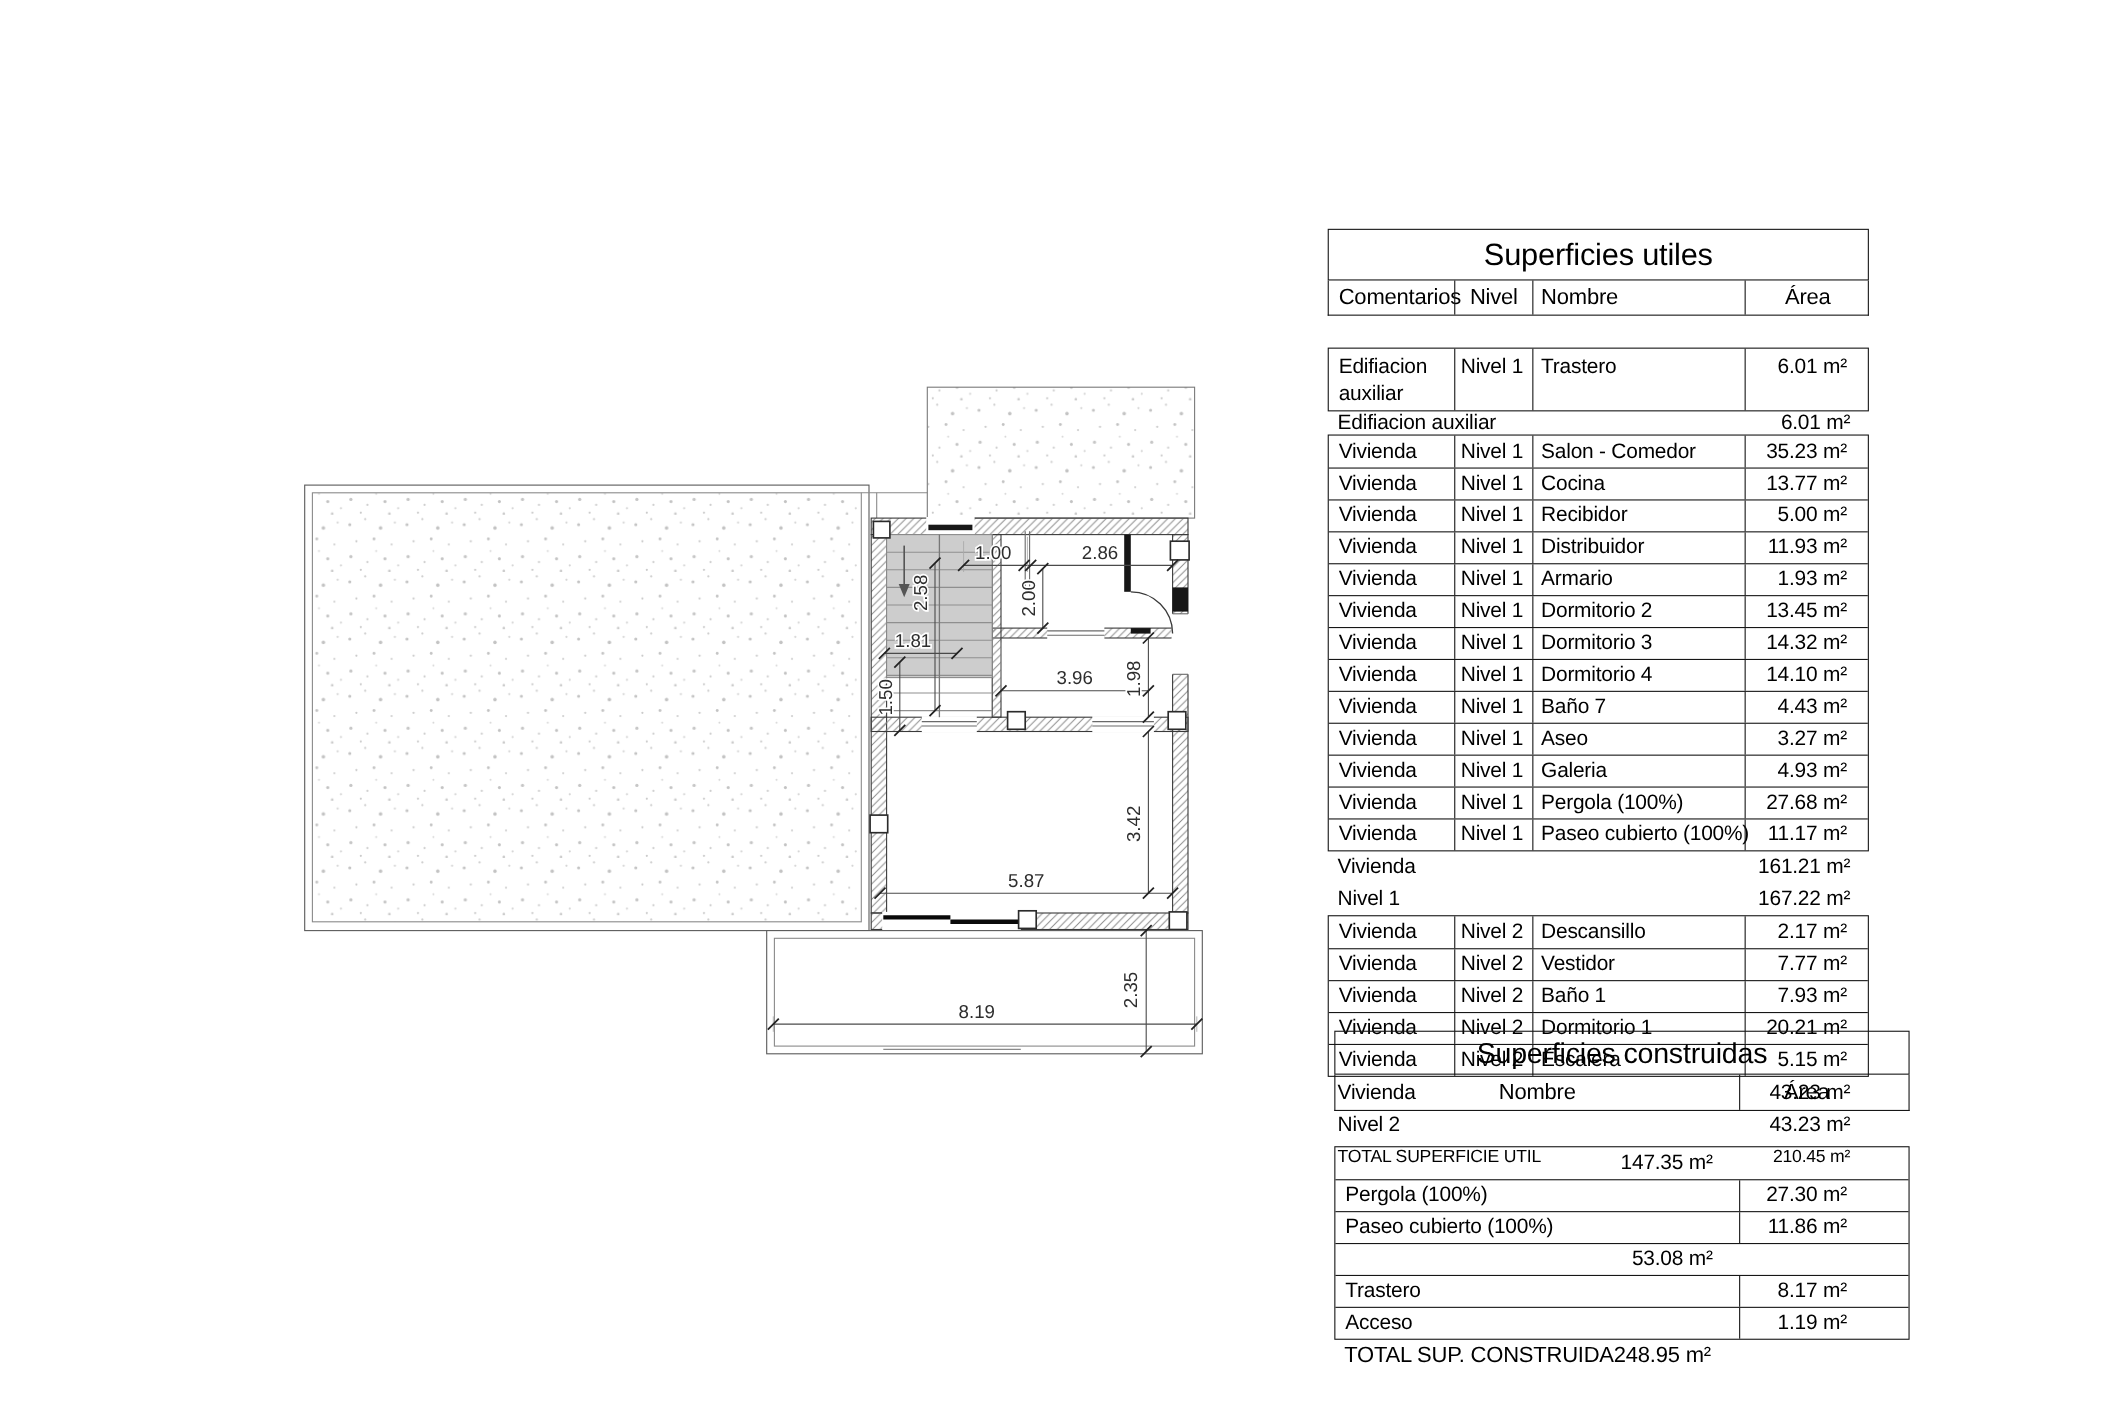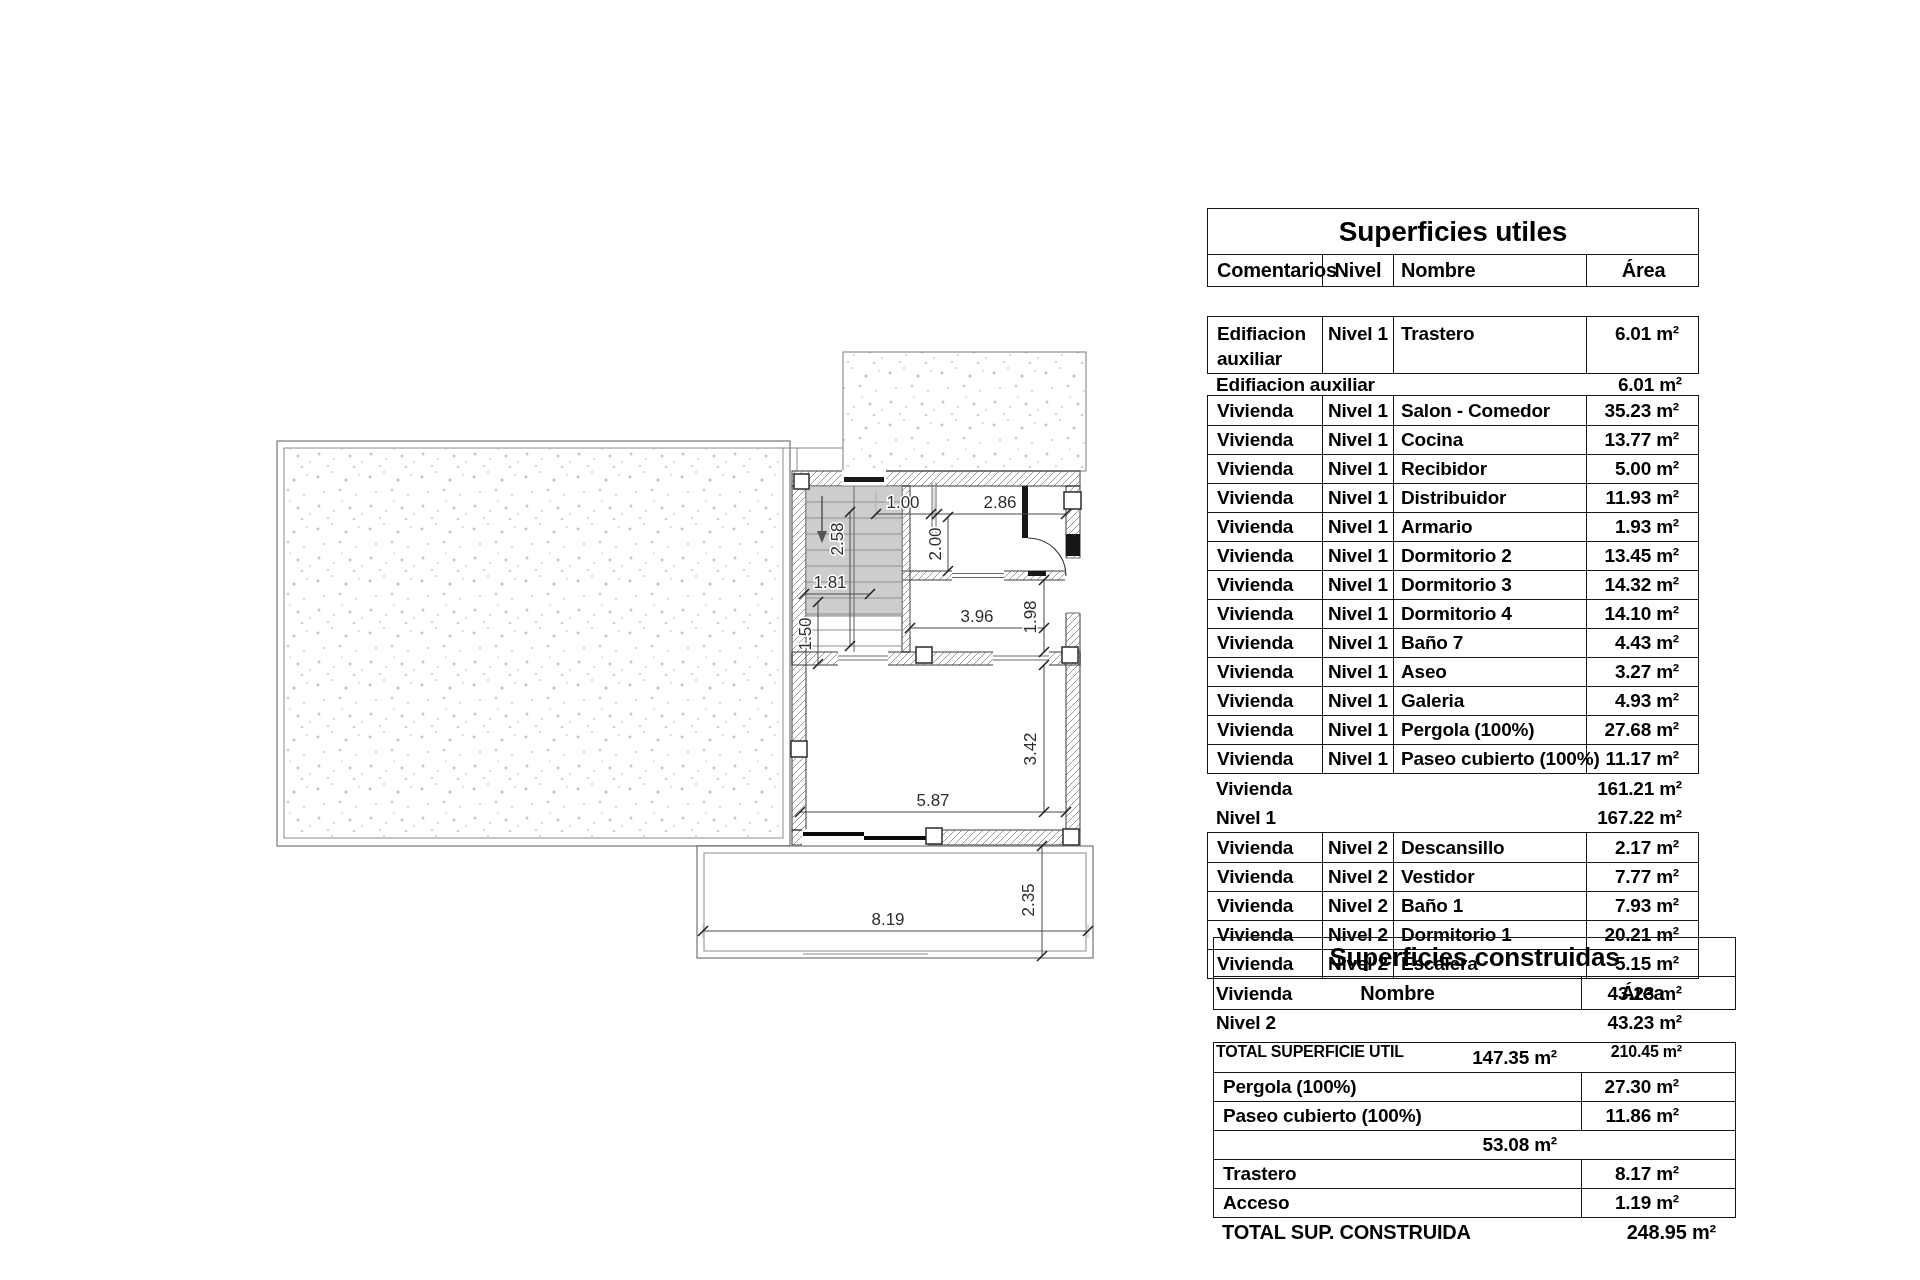--- a/index.html
+++ b/index.html
@@ -2,21 +2,21 @@
 <html><head>
 <meta charset="utf-8">
 <style>
   html,body{margin:0;padding:0;background:#fff;}
   *{box-sizing:border-box;}
   .canvas{position:relative;width:1920px;height:1280px;background:#ffffff;overflow:hidden;
           font-family:"Liberation Sans",sans-serif;color:#000;}
   .plan-svg{position:absolute;left:0;top:0;}
 
   
-  .tbl{position:absolute;font-weight:bold;letter-spacing:-0.2px;}
+  .tbl{position:absolute;font-weight:normal;letter-spacing:-0.2px;}
   .t-utiles{left:1207px;top:208px;width:492px;}
   .t-cons{left:1213px;top:937px;width:523px;}
 
   .tbox{border:1.5px solid #161616;}
   .t1-title{height:47px;display:flex;align-items:center;justify-content:center;font-size:28px;}
   .t2-title{height:40px;display:flex;align-items:center;justify-content:center;font-size:26px;}
   .gap29{height:29px;} .gap32{height:32px;}
 
   .g4{display:grid;grid-template-columns:114px 71px 193px 114px;}
   .g2{display:grid;grid-template-columns:367px 122px;}
@@ -34,21 +34,21 @@
   .ca2{justify-content:flex-end;padding-right:24px;}
   .cc{justify-content:center;text-align:right;}
   .top-al{align-items:flex-start;padding-top:4px;line-height:25px;}
   .wrap2{white-space:normal;width:105px;}
 
   .sumrow{display:flex;justify-content:space-between;align-items:center;
           height:29px;font-size:19px;padding-left:9px;padding-right:17px;}
   .sumrow.short{height:21px;}
   .totalrow{display:flex;justify-content:space-between;align-items:center;
             height:29px;font-size:16px;padding-left:9px;padding-right:17px;}
-  .totalrow2{display:flex;justify-content:space-between;align-items:center;
+  .totalrow2{display:flex;align-items:center;
              height:29px;font-size:20px;padding-left:9px;padding-right:20px;}
 </style>
 </head>
 <body>
 
 <div class="canvas">
 
   <svg class="plan-svg" width="1920" height="1280" viewBox="0 0 1920 1280">
     <defs>
       <pattern id="stip" width="52" height="52" patternUnits="userSpaceOnUse">

